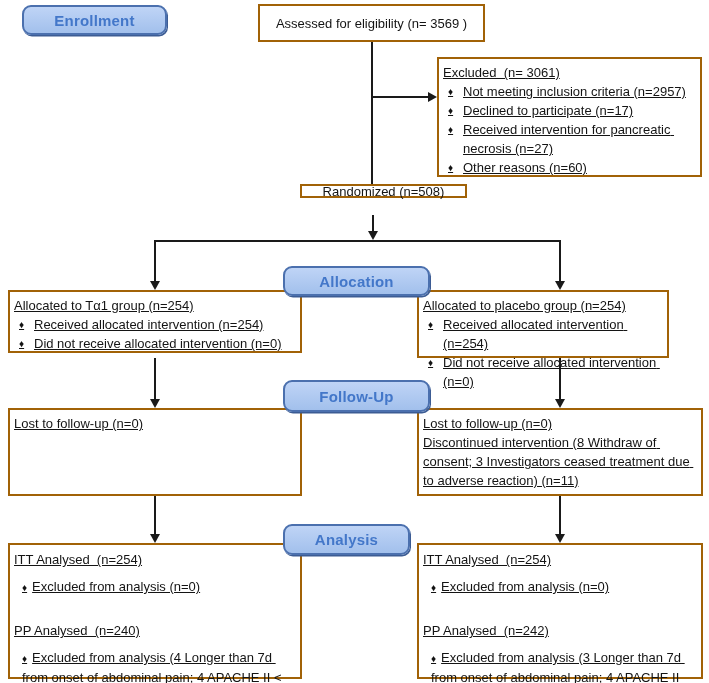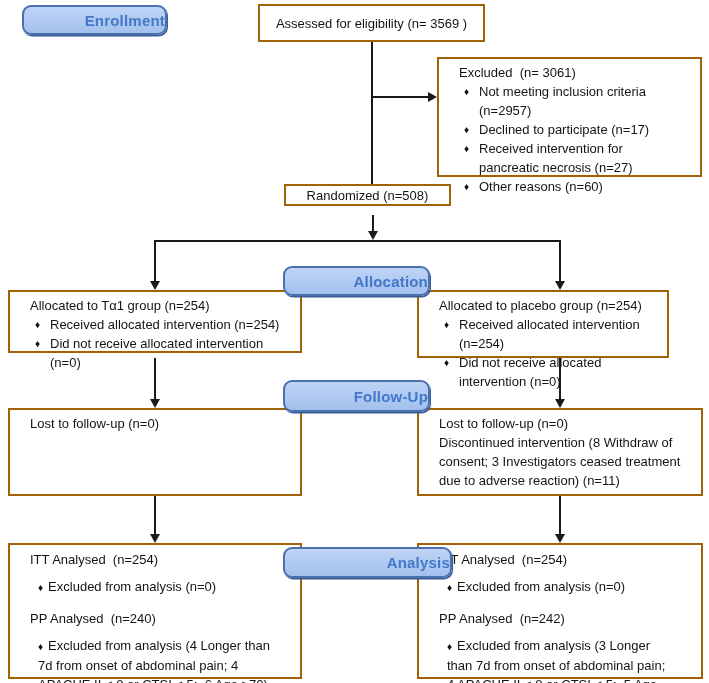--- a/index.html
+++ b/index.html
@@ -3,41 +3,41 @@
 <meta charset="utf-8">
 <style>
   html,body{margin:0;padding:0;background:#ffffff;}
   #canvas{
     position:relative;width:709px;height:683px;background:#ffffff;
     font-family:"Liberation Sans",sans-serif;color:#141414;overflow:hidden;
   }
   
   .stage{
     position:absolute;box-sizing:border-box;z-index:3;
-    display:flex;align-items:center;justify-content:flex-end;
+    display:flex;align-items:center;justify-content:center;
     background:linear-gradient(180deg,#bfd4f6,#a2c0ec);
     border:2px solid #4b70ae;border-radius:9px;
     box-shadow:1px 1.5px 0 #3c5c94;
     color:#4377c9;font-weight:bold;font-size:15px;letter-spacing:0.2px;
   }
   
   .box{
     position:absolute;box-sizing:border-box;z-index:2;background:#ffffff;
     border:2px solid #a16207;font-size:13px;line-height:19px;
   }
   .box.center-box{display:flex;align-items:center;justify-content:center;text-align:center;}
-  .pad{padding:4px 20px;}
+  .pad{padding:4px 4px;text-decoration:underline;}
   .btext{white-space:pre-wrap;}
   .box-title{white-space:pre-wrap;}
   .bullet-item{display:flex;}
   .bullet{flex:0 0 auto;width:15px;margin-left:5px;font-size:10px;line-height:19px;}
   .bullet-text{white-space:pre-wrap;}
   .ib{margin:8px;white-space:pre-wrap;}
   .bullet-inline{font-size:10px;margin-right:5px;}
-  .pp-gap{margin-top:12px;}
+  .pp-gap{margin-top:24px;}
   
   .vline{position:absolute;z-index:1;width:2px;background:#1a1a1a;}
   .hline{position:absolute;z-index:1;height:2px;background:#1a1a1a;}
   .arrow-down{position:absolute;z-index:1;width:0;height:0;
     border-left:5px solid transparent;border-right:5px solid transparent;
     border-top:9px solid #1a1a1a;}
   .arrow-right{position:absolute;z-index:1;width:0;height:0;
     border-top:5px solid transparent;border-bottom:5px solid transparent;
     border-left:9px solid #1a1a1a;}
 </style>
@@ -71,21 +71,21 @@
 
   <div class="stage" style="left:22px;top:5px;width:145px;height:30px">
     <span>Enrollment</span>
   </div>
   <div class="stage" style="left:283px;top:380px;width:147px;height:32px">
     <span>Follow-Up</span>
   </div>
   <div class="stage" style="left:283px;top:266px;width:147px;height:30px">
     <span>Allocation</span>
   </div>
-  <div class="stage" style="left:283px;top:547px;width:169px;height:31px">
+  <div class="stage" style="left:283px;top:524px;width:127px;height:31px">
     <span>Analysis</span>
   </div>
 
   <div class="box center-box" style="left:258px;top:4px;width:227px;height:38px">
     <span class="btext">Assessed for eligibility (n= 3569 )</span>
   </div>
 
   <div class="box" style="left:437px;top:57px;width:265px;height:120px">
     <div class="pad">
       <div class="box-title">Excluded  (n= 3061)</div>
@@ -103,21 +103,21 @@
             <span class="bullet-text">Received intervention for pancreatic necrosis (n=27)</span>
           </div>
           <div class="bullet-item">
             <span class="bullet">♦</span>
             <span class="bullet-text">Other reasons (n=60)</span>
           </div>
         </div>
     </div>
   </div>
 
-  <div class="box center-box" style="left:284px;top:184px;width:167px;height:22px">
+  <div class="box center-box" style="left:300px;top:184px;width:167px;height:14px">
     <span class="btext">Randomized (n=508)</span>
   </div>
 
   <div class="box" style="left:8px;top:290px;width:294px;height:63px">
     <div class="pad">
       <div class="box-title">Allocated to Tα1 group (n=254)</div>
       <div>
           <div class="bullet-item">
             <span class="bullet">♦</span>
             <span class="bullet-text">Received allocated intervention (n=254)</span>

